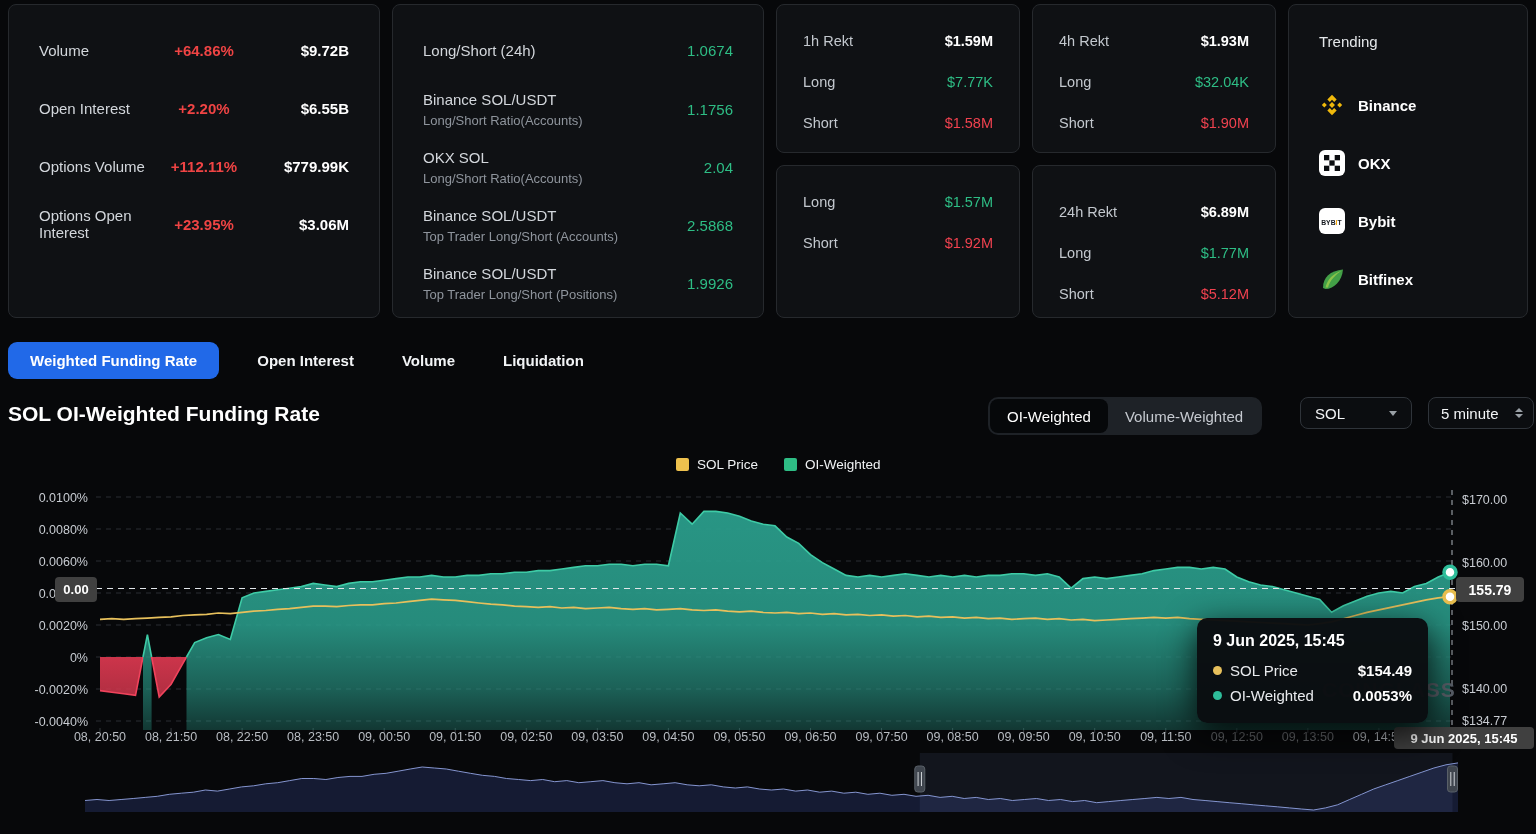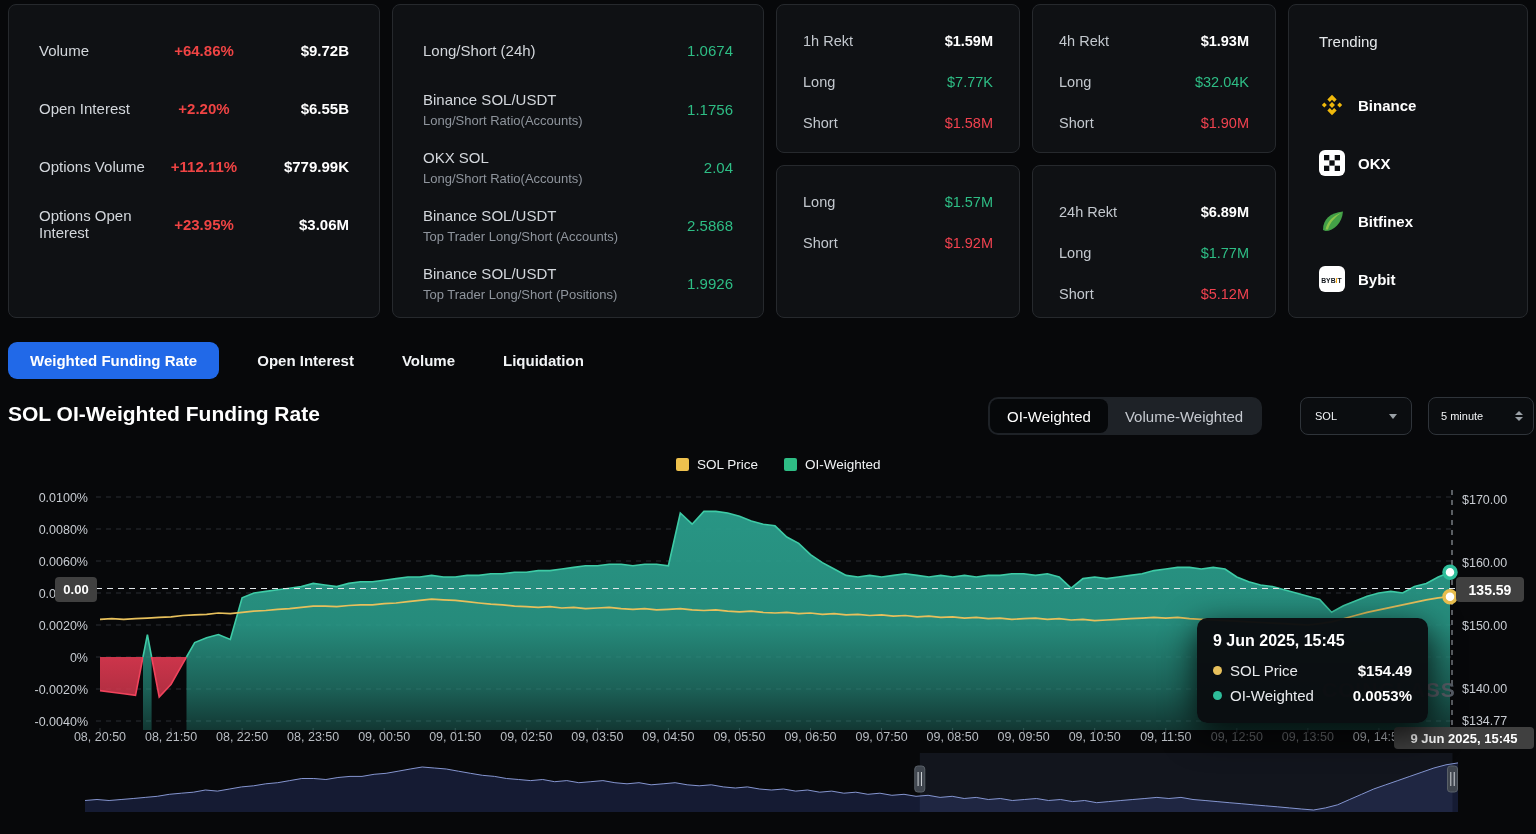--- a/index.html
+++ b/index.html
@@ -43,21 +43,21 @@
   .tabbar { position:absolute; left:8px; top:342px; height:37px; display:flex; align-items:center; gap:28px; }
   .tab { font-size:15px; font-weight:bold; color:#f2f4f6; cursor:pointer; padding:0 10px; }
   .tab.active { background:#2169e8; color:#ffffff; border-radius:9px; height:37px; display:flex; align-items:center; padding:0 22px; }
 
   .page-title { position:absolute; left:8px; top:402px; font-size:21px; font-weight:bold; color:#ffffff; }
 
   .seg-wrap { position:absolute; left:988px; top:397px; height:38px; background:#1e2227; border-radius:10px; display:flex; align-items:center; padding:2px; }
   .seg { font-size:15px; color:#c6cad0; padding:0 17px; height:34px; display:flex; align-items:center; cursor:pointer; }
   .seg.active { background:#06080a; color:#ffffff; border-radius:8px; }
 
-  .select-box { position:absolute; top:397px; height:38px; border:1px solid #2f343a; border-radius:8px; background:#0b0d10; display:flex; align-items:center; font-size:11px; color:#f2f4f6; cursor:pointer; }
+  .select-box { position:absolute; top:397px; height:32px; border:1px solid #2f343a; border-radius:8px; background:#0b0d10; display:flex; align-items:center; font-size:15px; color:#f2f4f6; cursor:pointer; }
   .select-sym { left:1300px; width:112px; padding:0 14px; }
   .select-int { left:1428px; width:106px; padding:0 10px 0 12px; }
   .caret-down { width:0; height:0; border-left:4.5px solid transparent; border-right:4.5px solid transparent; border-top:5px solid #9aa0a6; margin-left:auto; }
   .caret-updown { margin-left:auto; display:flex; flex-direction:column; gap:2px; }
   .caret-updown i { display:block; width:0; height:0; border-left:4px solid transparent; border-right:4px solid transparent; }
   .caret-updown .up { border-bottom:4.5px solid #9aa0a6; }
   .caret-updown .down { border-top:4.5px solid #9aa0a6; }
 
   .legend { position:absolute; left:676px; top:457px; display:flex; gap:26px; align-items:center; }
   .legend-item { display:flex; align-items:center; gap:8px; font-size:13.5px; color:#f0f2f4; cursor:pointer; }
@@ -321,31 +321,31 @@
             <rect x="15.7" y="5" width="5.3" height="5.3"></rect>
             <rect x="10.35" y="10.35" width="5.3" height="5.3"></rect>
             <rect x="5" y="15.7" width="5.3" height="5.3"></rect>
             <rect x="15.7" y="15.7" width="5.3" height="5.3"></rect>
           </g>
         </svg>
       <span class="trend-name">OKX</span>
     </div>
     <div class="trend-item">
       <svg class="exch-icon" viewBox="0 0 26 26">
+          <rect x="0" y="0" width="26" height="26" rx="6" fill="#ffffff"></rect>
+          <text x="2.2" y="16.6" font-size="6.8" font-weight="bold" fill="#12161c" font-family="Liberation Sans, sans-serif">BYB<tspan fill="#f7a600">I</tspan>T</text>
+        </svg>
+      <span class="trend-name">Bybit</span>
+    </div>
+    <div class="trend-item">
+      <svg class="exch-icon" viewBox="0 0 26 26">
           <path d="M4 22 C4 11 11 5 24 3.5 C23 15 15 23 6.5 23 Z" fill="#43a047"></path>
           <path d="M6.5 21.5 C8.5 13 14 8 22.5 4.8 C17 8.5 11 14 9 21.5 Z" fill="#8bc34a"></path>
         </svg>
       <span class="trend-name">Bitfinex</span>
-    </div>
-    <div class="trend-item">
-      <svg class="exch-icon" viewBox="0 0 26 26">
-          <rect x="0" y="0" width="26" height="26" rx="6" fill="#ffffff"></rect>
-          <text x="2.2" y="16.6" font-size="6.8" font-weight="bold" fill="#12161c" font-family="Liberation Sans, sans-serif">BYB<tspan fill="#f7a600">I</tspan>T</text>
-        </svg>
-      <span class="trend-name">Bybit</span>
     </div>
   </div>
 
   <div class="tabbar">
     <div class="tab active">Weighted Funding Rate</div>
     <div class="tab">Open Interest</div>
     <div class="tab">Volume</div>
     <div class="tab">Liquidation</div>
   </div>
 
@@ -373,21 +373,21 @@
       </div>
     <div class="legend-item">
         <span class="legend-swatch sw-green"></span>
         <span>OI-Weighted</span>
       </div>
   </div>
 
   <div class="watermark">COINGLASS</div>
 
   <div class="axis-badge badge-left">0.00</div>
-  <div class="axis-badge badge-right">135.59</div>
+  <div class="axis-badge badge-right">155.79</div>
   <div class="axis-badge badge-xtime">9 Jun 2025, 15:45</div>
 
   <div class="tooltip">
     <div class="tooltip-title">9 Jun 2025, 15:45</div>
     <div class="tooltip-row">
         <span class="tt-dot tt-dot-yellow"></span>
         <span class="tt-label">SOL Price</span>
         <span class="tt-value">$154.49</span>
       </div>
     <div class="tooltip-row">

